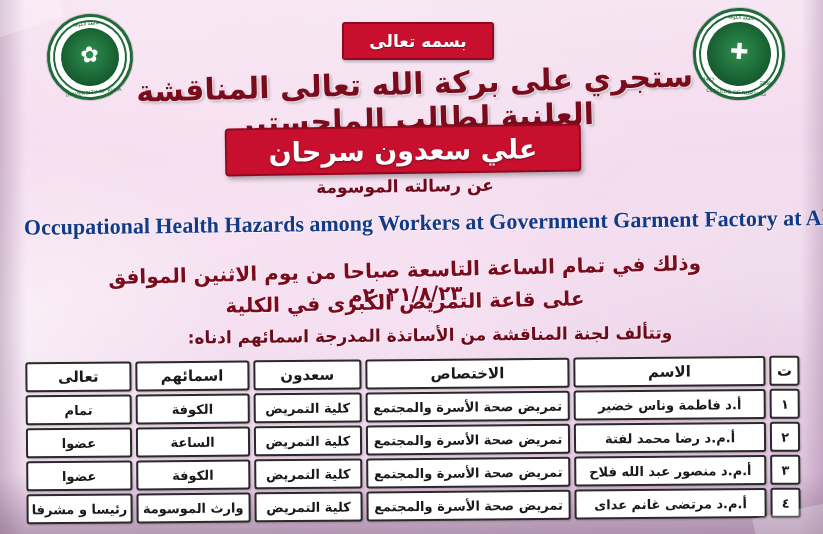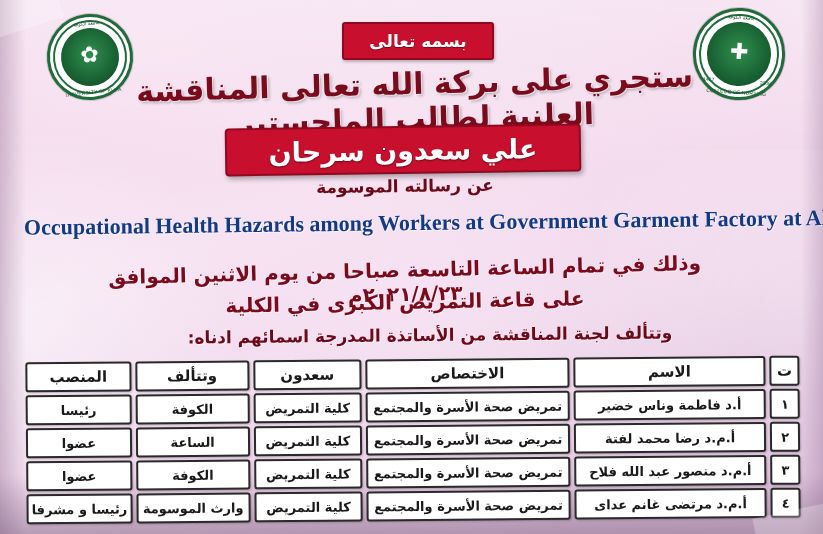--- a/index.html
+++ b/index.html
@@ -317,32 +317,32 @@
   <div class="ar-line" id="line-place">على قاعة التمريض الكبرى في الكلية</div>
   <div class="ar-line" id="line-committee">وتتألف لجنة المناقشة من الأساتذة المدرجة اسمائهم ادناه:</div>
 
   <table id="committee-table">
     <thead>
       <tr>
         <th class="col-idx">ت</th>
         <th class="col-name">الاسم</th>
         <th class="col-spec">الاختصاص</th>
         <th class="col-fac">سعدون</th>
-        <th class="col-univ">وتتألف</th>
-        <th class="col-pos">المنصب</th>
+        <th class="col-univ">اسمائهم</th>
+        <th class="col-pos">تعالى</th>
       </tr>
     </thead>
     <tbody>
       <tr>
         <td class="col-idx">١</td>
         <td class="col-name">أ.د فاطمة وناس خضير</td>
         <td class="col-spec">تمريض صحة الأسرة والمجتمع</td>
         <td class="col-fac">كلية التمريض</td>
         <td class="col-univ">الكوفة</td>
-        <td class="col-pos">رئيسا</td>
+        <td class="col-pos">تمام</td>
       </tr>
       <tr>
         <td class="col-idx">٢</td>
         <td class="col-name">أ.م.د رضا محمد لفتة</td>
         <td class="col-spec">تمريض صحة الأسرة والمجتمع</td>
         <td class="col-fac">كلية التمريض</td>
         <td class="col-univ">الساعة</td>
         <td class="col-pos">عضوا</td>
       </tr>
       <tr>

